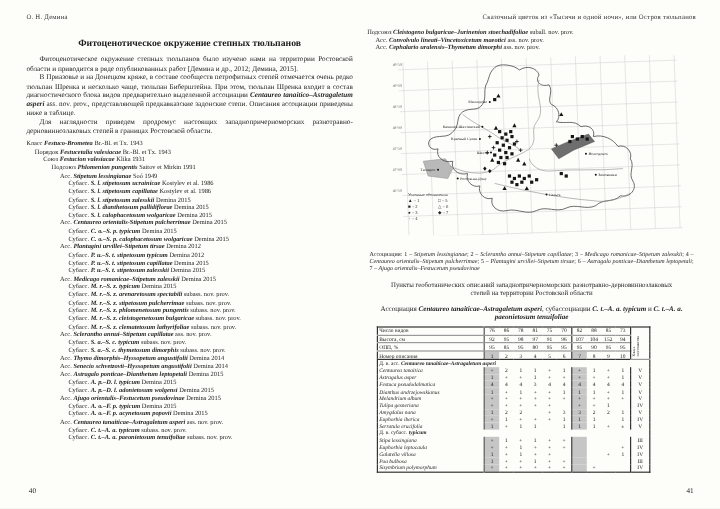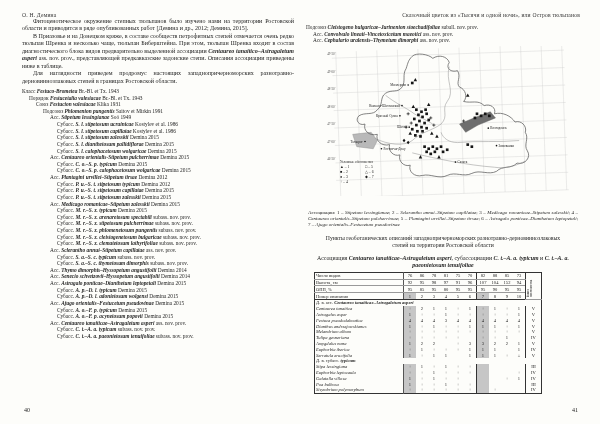--- a/index.html
+++ b/index.html
@@ -46,20 +46,21 @@
   tr.sec td{border-bottom:none;}
   .sh{background:#c6c6c6;}
 </style>
 </head>
 <body>
 
 <div class="spread">
 
   <div class="page page-left">
     <div class="running-head">О. Н. Демина</div>
+    <div class="doc-title">Фитоценотическое окружение степных тюльпанов</div>
 
     <p class="body-par"><span>Фитоценотическое окружение степных тюльпанов было изучено нами на территории Ростовской области и приводится в ряде опубликованных работ [Демина и др., 2012; Демина, 2015].</span></p>
     <p class="body-par"><span>В Приазовье и на Донецком кряже, в составе сообществ петрофитных степей отмечается очень редко тюльпан Шренка и несколько чаще, тюльпан Биберштейна. При этом, тюльпан Шренка входит в состав диагностического блока видов предварительно выделенной ассоциации </span><span class="bi">Centaureo tanaitico–Astragaletum asperi</span><span> ass. nov. prov., представляющей предкавказские задонские степи. Описания ассоциации приведены ниже в таблице.</span></p>
     <p class="body-par">Для наглядности приведем продромус настоящих западнопричерноморских разнотравно-дерновиннозлаковых степей в границах Ростовской области.</p>
 
     <div class="prod" id="prodromus-left">
         <div class="prod-line" style="padding-left: 0px;"><span>Класс </span><span class="bi">Festuco-Brometea</span><span> Br.-Bl. et Tx. 1943</span></div>
         <div class="prod-line" style="padding-left: 7px;"><span>Порядок </span><span class="bi">Festucetalia valesiacae</span><span> Br.-Bl. et Tx. 1943</span></div>
         <div class="prod-line" style="padding-left: 14px;"><span>Союз </span><span class="bi">Festucion valesiacae</span><span> Klika 1931</span></div>
         <div class="prod-line" style="padding-left: 21px;"><span>Подсоюз </span><span class="bi">Phlomenion pungentis</span><span> Saitov et Mirkin 1991</span></div>

